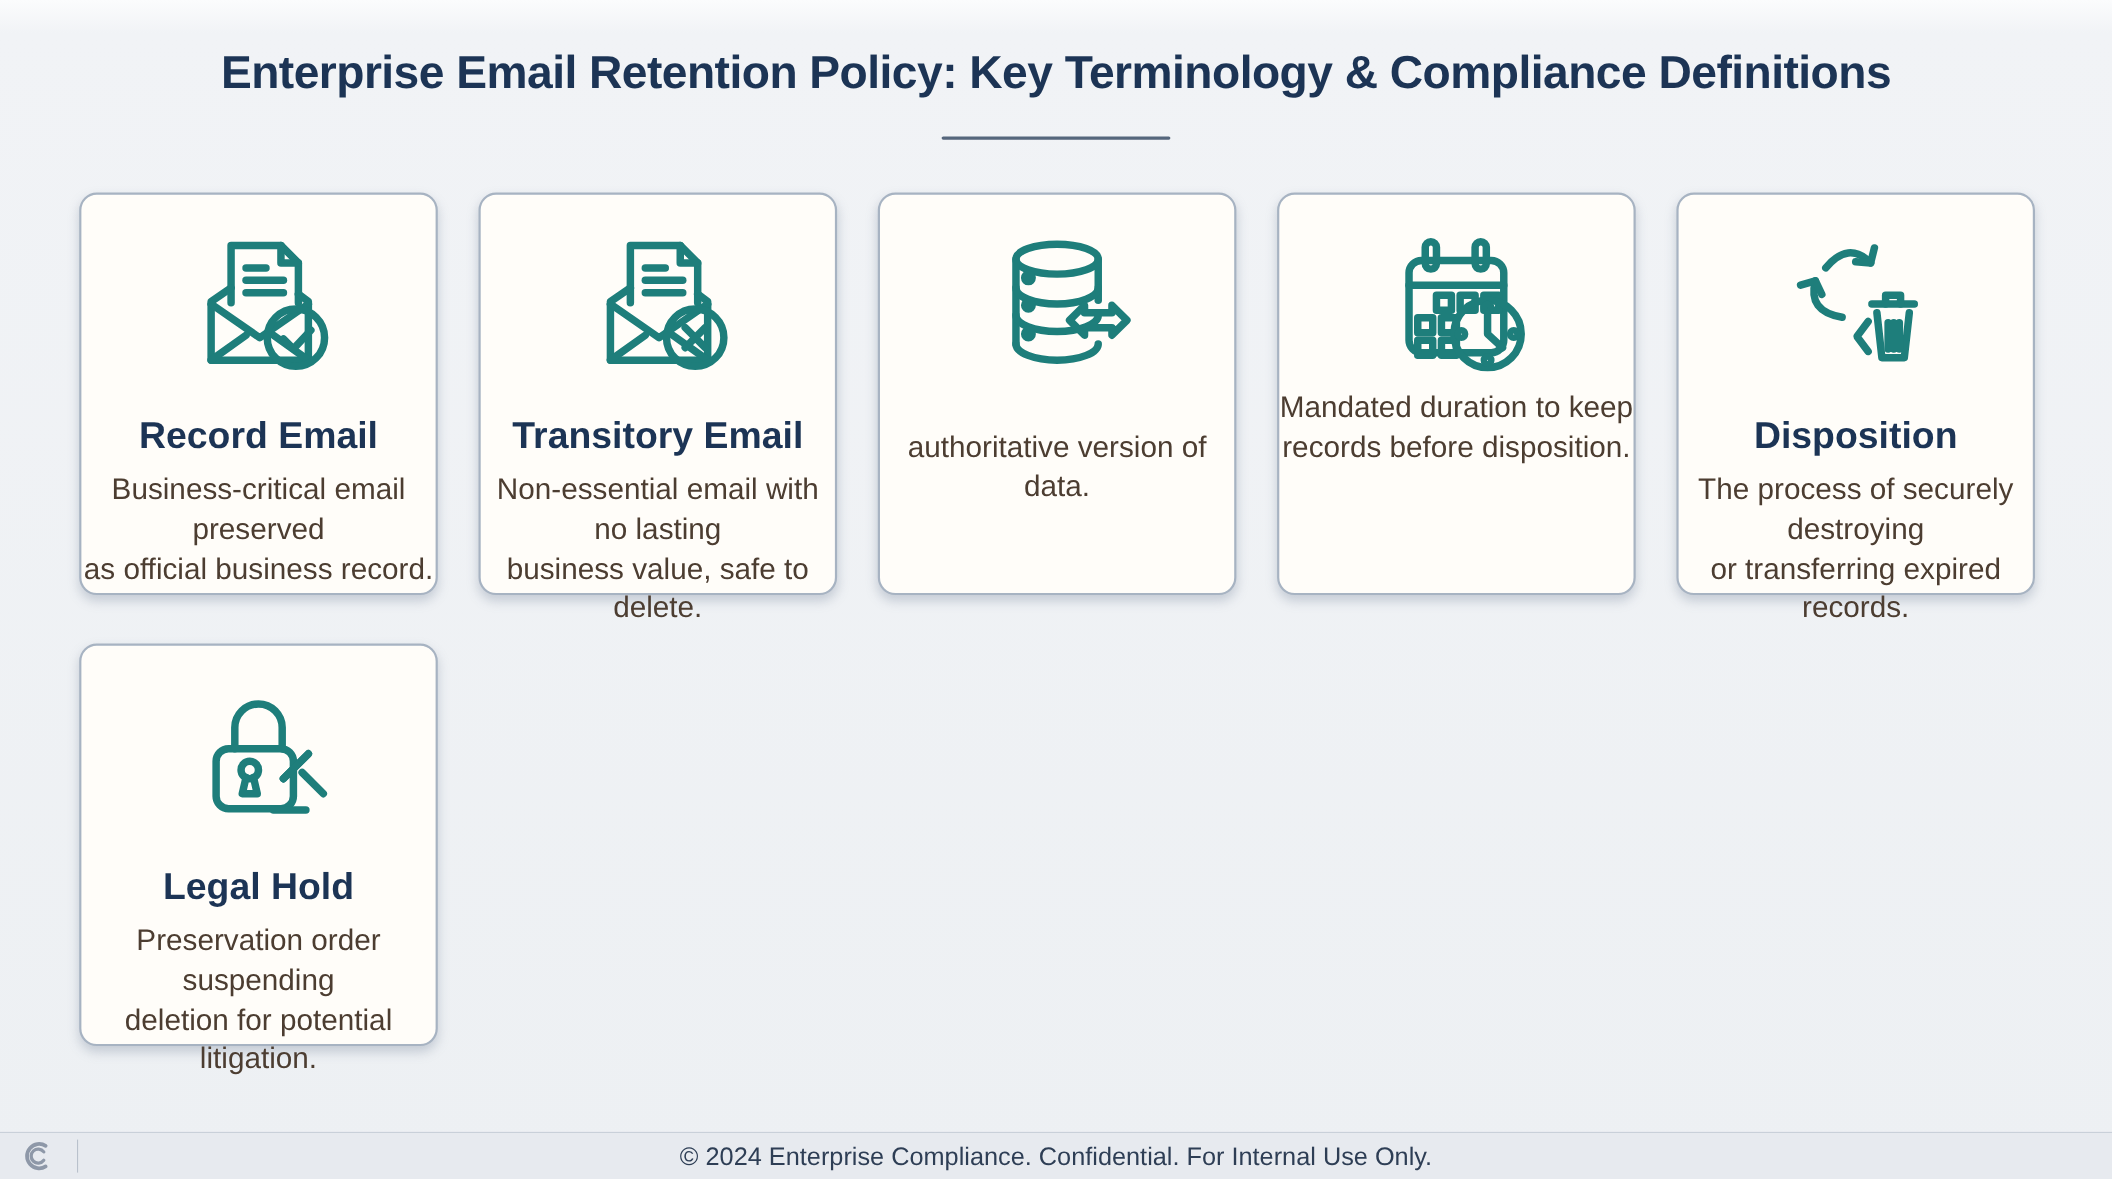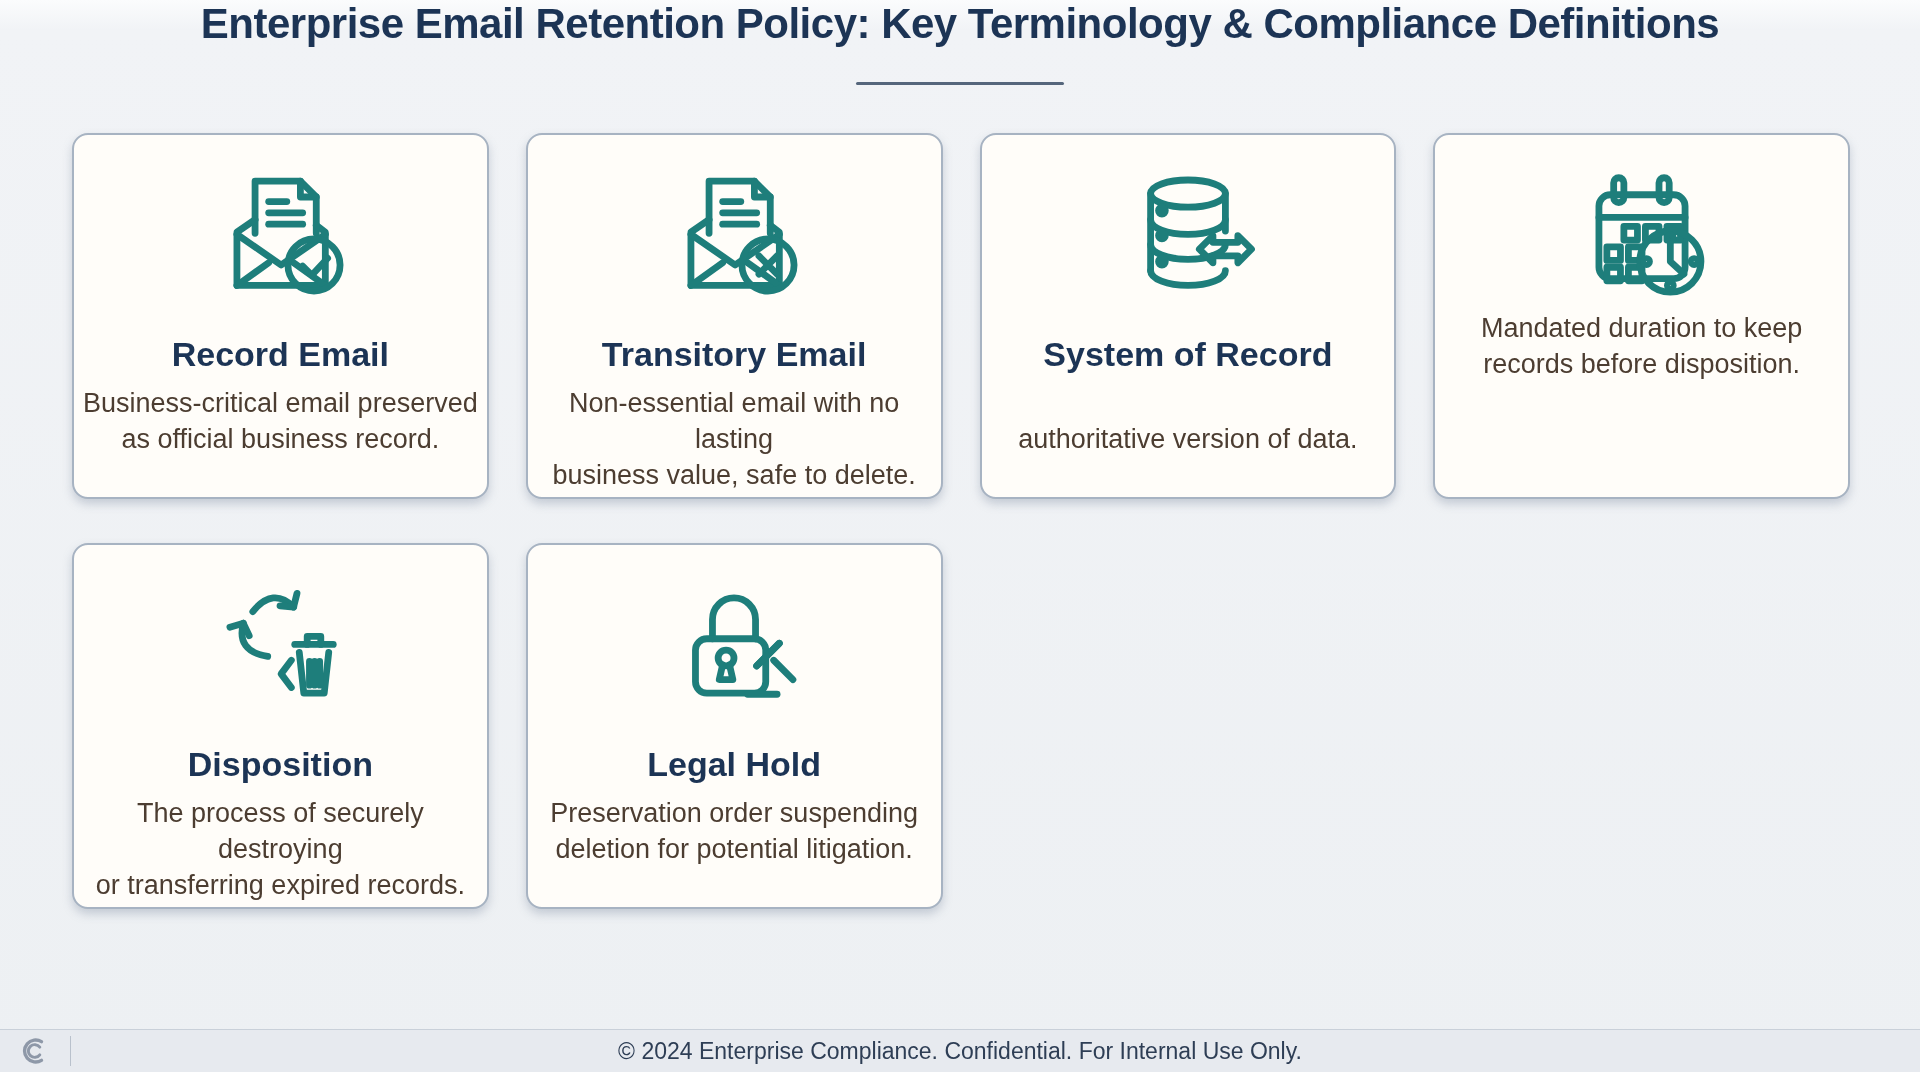--- a/index.html
+++ b/index.html
@@ -5,32 +5,32 @@
   html,body{margin:0;padding:0;}
   body{
     width:1920px;height:1072px;
     font-family:"Liberation Sans", sans-serif;
     background:linear-gradient(180deg,#fbfcfd 0%,#f1f3f6 30px,#edf0f3 100%);
     overflow:hidden;
   }
   .page{position:relative;width:1920px;height:1072px;
     --teal:#1e7e7b;--navy:#1c3455;--body:#4c3d31;--card-bg:#fffdf9;--card-border:#a7b3c2;}
   
-  header{text-align:center;}
+  header{padding-top:42px;text-align:center;}
   h1{
     margin:0;font-size:42px;line-height:1.15;font-weight:700;
     color:var(--navy);letter-spacing:-0.5px;
   }
   .title-underline{
     width:208px;height:3px;background:#55667c;border-radius:2px;
     margin:34px auto 0;
   }
   
   .grid{
-    display:grid;grid-template-columns:repeat(4,1fr);
+    display:grid;grid-template-columns:repeat(5,1fr);
     column-gap:37px;row-gap:44px;
     padding:0 70px 0 72px;margin-top:48px;
   }
   .card{
     height:366px;box-sizing:border-box;
     background:var(--card-bg);
     border:2px solid var(--card-border);
     border-radius:16px;
     box-shadow:0 5px 10px rgba(128,143,163,0.38);
     text-align:center;
@@ -120,21 +120,20 @@
           <path d="M93 27 V60"></path>
           <path d="M27 50 a33 13 0 0 0 66 0"></path>
           <path d="M27 72 a33 13 0 0 0 66 0"></path>
           <path d="M27 95 a33 13 0 0 0 66 0"></path>
           <circle cx="37" cy="42" r="3" fill="currentColor" stroke="none"></circle>
           <circle cx="37" cy="64" r="3" fill="currentColor" stroke="none"></circle>
           <circle cx="37" cy="87" r="3" fill="currentColor" stroke="none"></circle>
           <polygon points="70,76 82,64 82,70 104,70 104,64 116,76 104,88 104,82 82,82 82,88" fill="var(--card-bg)" stroke-width="5"></polygon>
         </svg>
       </div>
-      <h2>System of Record</h2>
       <p>
         <br>
         <span>authoritative version of data.</span>
       </p>
     </section>
 
     <section class="card">
       <div class="icon">
         <svg viewBox="0 0 120 120">
           <rect x="22" y="28" width="76" height="74" rx="10"></rect>

